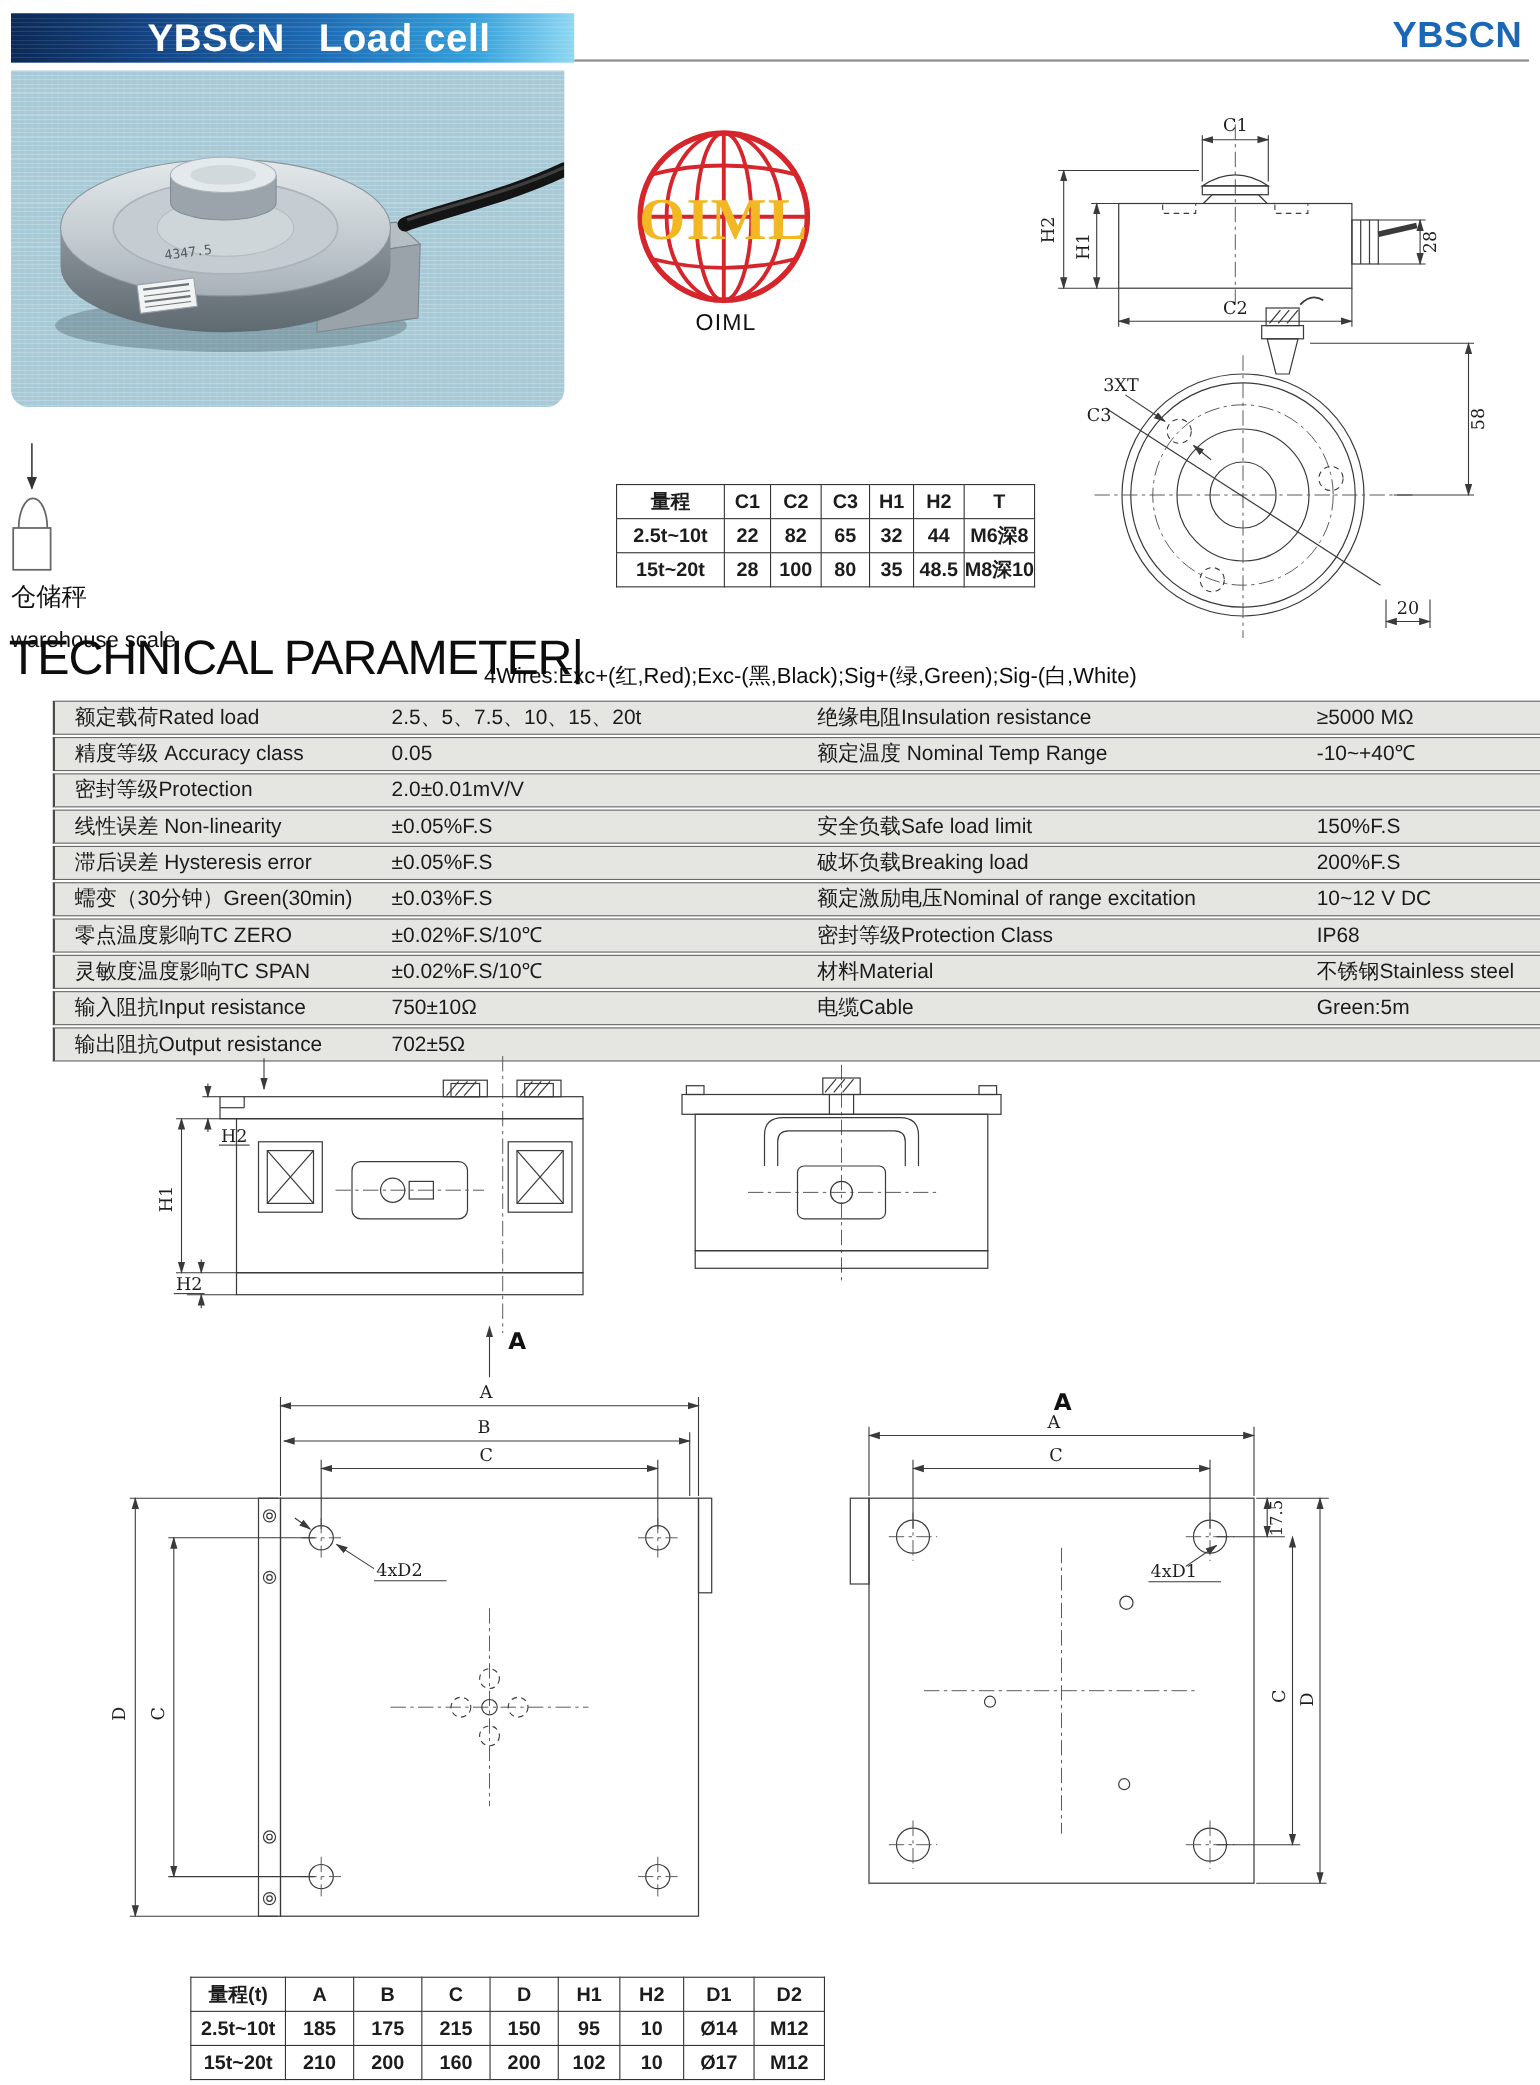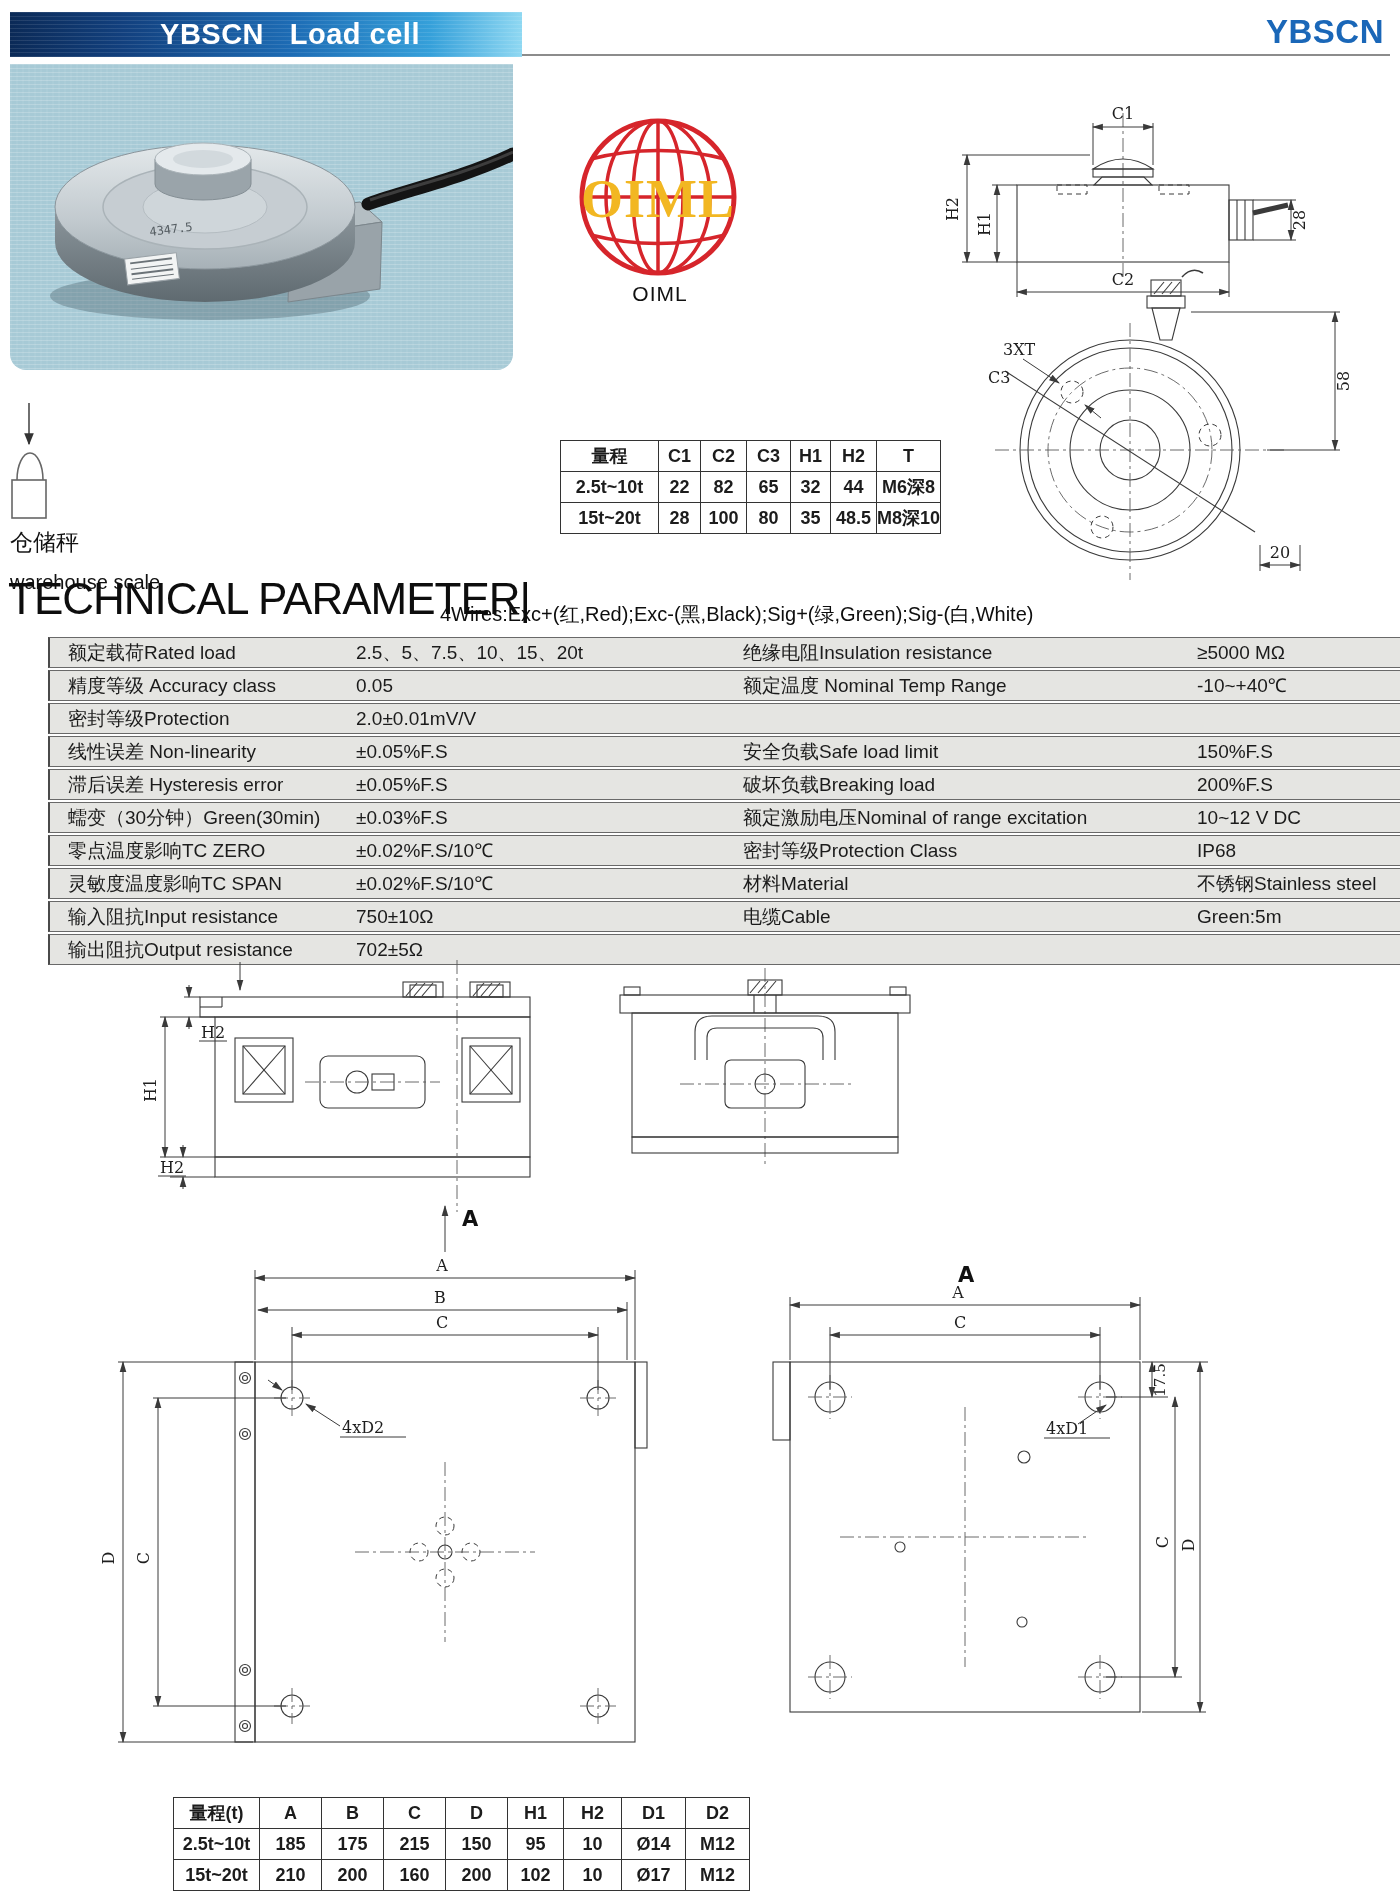--- a/index.html
+++ b/index.html
@@ -4,21 +4,21 @@
 <style>
   html,body{margin:0;padding:0;background:#fff;}
   #page{position:relative;width:1400px;height:1895px;background:#fff;overflow:hidden;
         font-family:"Liberation Sans",sans-serif;color:#222;}
   
   .banner{position:absolute;left:10px;top:12px;width:512px;height:45px;
     background:linear-gradient(90deg,#0b2a57 0%,#12407e 22%,#1d6cb5 55%,#35a0da 82%,#8fd8f2 100%);
     display:flex;align-items:center;justify-content:center;}
   .banner:after{content:"";position:absolute;inset:0;
     background:repeating-linear-gradient(180deg,rgba(255,255,255,.10) 0 1px,rgba(0,0,0,0) 1px 4px);}
-  .banner-title{position:relative;z-index:2;color:#fff;font-weight:bold;font-size:29px;letter-spacing:.5px;white-space:pre;margin-left:48px;}
+  .banner-title{position:relative;z-index:2;color:#fff;font-weight:bold;font-size:35px;letter-spacing:.5px;white-space:pre;margin-left:48px;}
   .brand{position:absolute;top:13px;right:16px;font-size:33px;font-weight:bold;color:#1a67b8;letter-spacing:.5px;}
   .head-rule{position:absolute;left:522px;top:54px;width:868px;height:2px;background:#8c8c8c;}
   
   .photo{position:absolute;left:10px;top:64px;width:503px;height:306px;background:#a7cad6;
     border-radius:0 0 16px 16px;overflow:hidden;}
   .photo:after{content:"";position:absolute;inset:0;
     background:repeating-linear-gradient(180deg,rgba(255,255,255,.20) 0 1px,rgba(0,0,0,0) 1px 4px),
                repeating-linear-gradient(90deg,rgba(255,255,255,.05) 0 2px,rgba(0,0,0,0) 2px 6px);}
   .photo svg{position:relative;z-index:1;}
   

